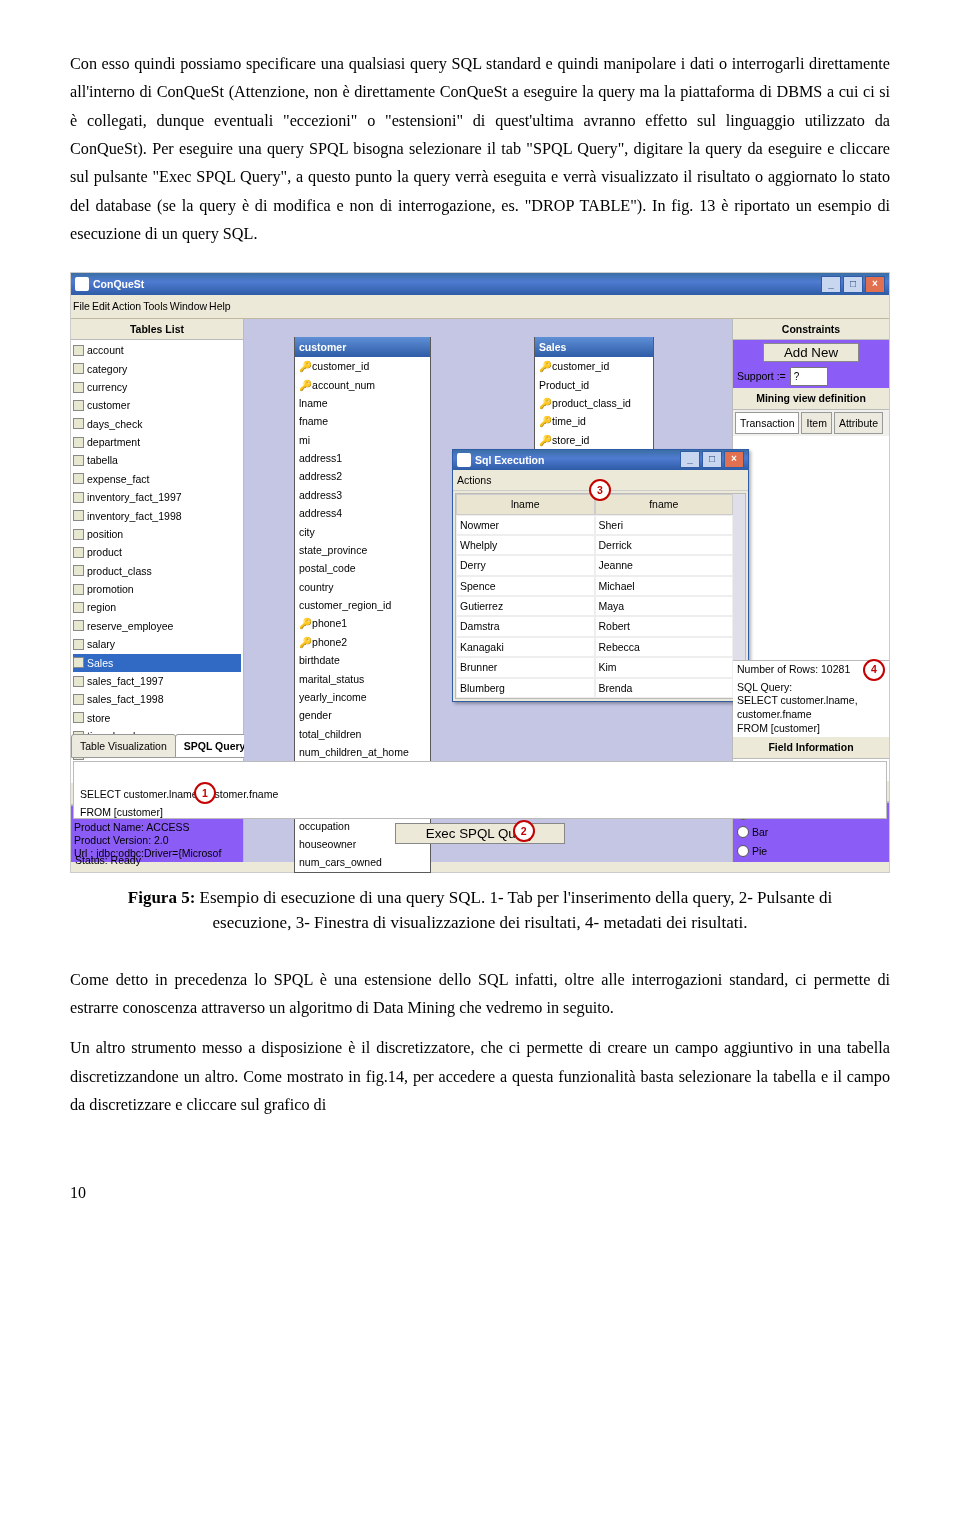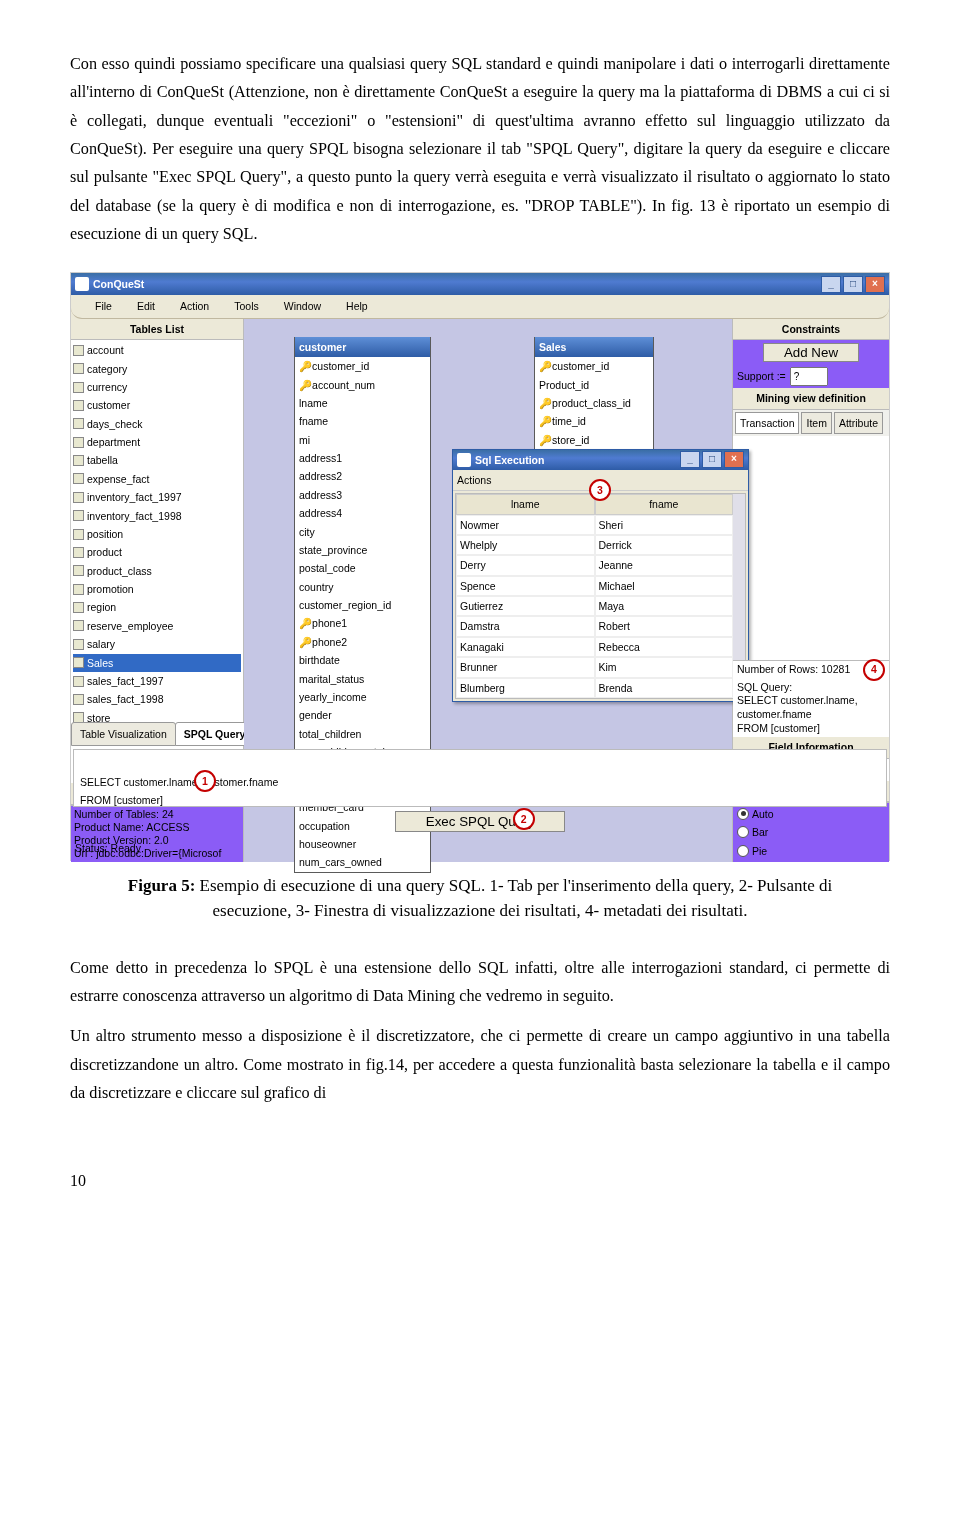--- a/index.html
+++ b/index.html
@@ -42,24 +42,23 @@
     margin-left: 2px;
     text-align: center;
     line-height: 13px;
     font-size: 10px;
     color: #1b3d73;
   }
   .win-btn.close { background: #e07050; color:#fff; }
   .menubar {
     background: #ece9d8;
     display: flex;
-    gap: 25px;
-    padding: 2px 24px;
+    gap: 2px;
+    padding: 2px 2px;
     border-bottom: 1px solid #c0b8a0;
-    border-radius: 11px;
   }
   .main-app {
     display: grid;
     grid-template-columns: 173px 1fr 157px;
     height: 400px;
   }
   .leftcol, .rightcol {
     display: flex;
     flex-direction: column;
     border-right: 1px solid #bbb;
@@ -127,21 +126,21 @@
     margin: 3px auto; display:block; padding:1px 20px;
     background: #ece9d8; border:1px solid #888;
   }
   .support-row { display:flex; align-items:center; gap:4px; padding:2px 4px; }
   .support-row input { width:30px; height:13px; font-size:10px; }
   .mv-tabs { display:flex; gap:2px; padding:2px; background:#f0f0ec; }
   .mv-tabs div { border:1px solid #999; padding:1px 4px; background:#eceadf; }
   .mv-tabs div.active { background:#fff; }
   .right-row-panel { padding:2px 4px; border-top:1px solid #bbb; background:#fff; }
   .bottom-tabs { display:flex; border-top:1px solid #bbb; background:#ece9d8; }
-  .bottom-tabs div { padding:2px 8px; border:1px solid #999; background:#eceadf; border-radius:3px 3px 0 0; margin-right:-1px; }
+  .bottom-tabs div { padding:2px 8px; border:1px solid #999; background:#eceadf; border-radius:3px 3px 0 0; margin-right:-1px;margin-top:12px; }
   .bottom-tabs div.active { background:#fff; font-weight:bold; }
   .query-area {
     display:flex; flex-direction:column;
     border-top:1px solid #bbb;
   }
   .query-text {
     background:#fff; padding:4px 6px; height:48px;
     border:1px solid #bbb; margin:2px;
     position:relative; white-space:pre-line;
   }

